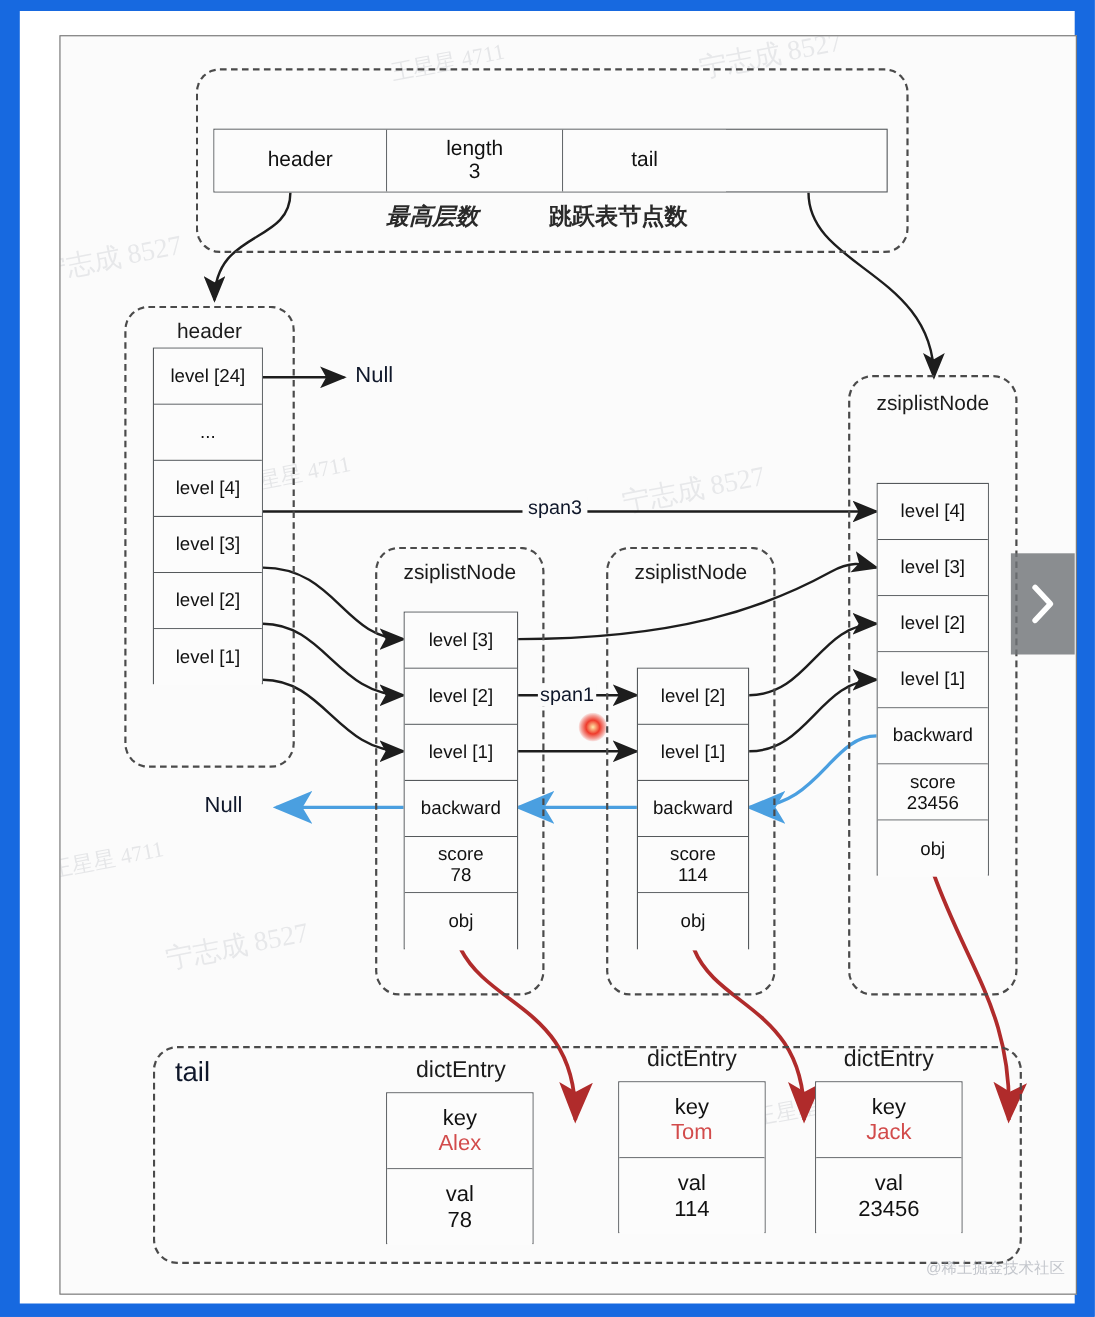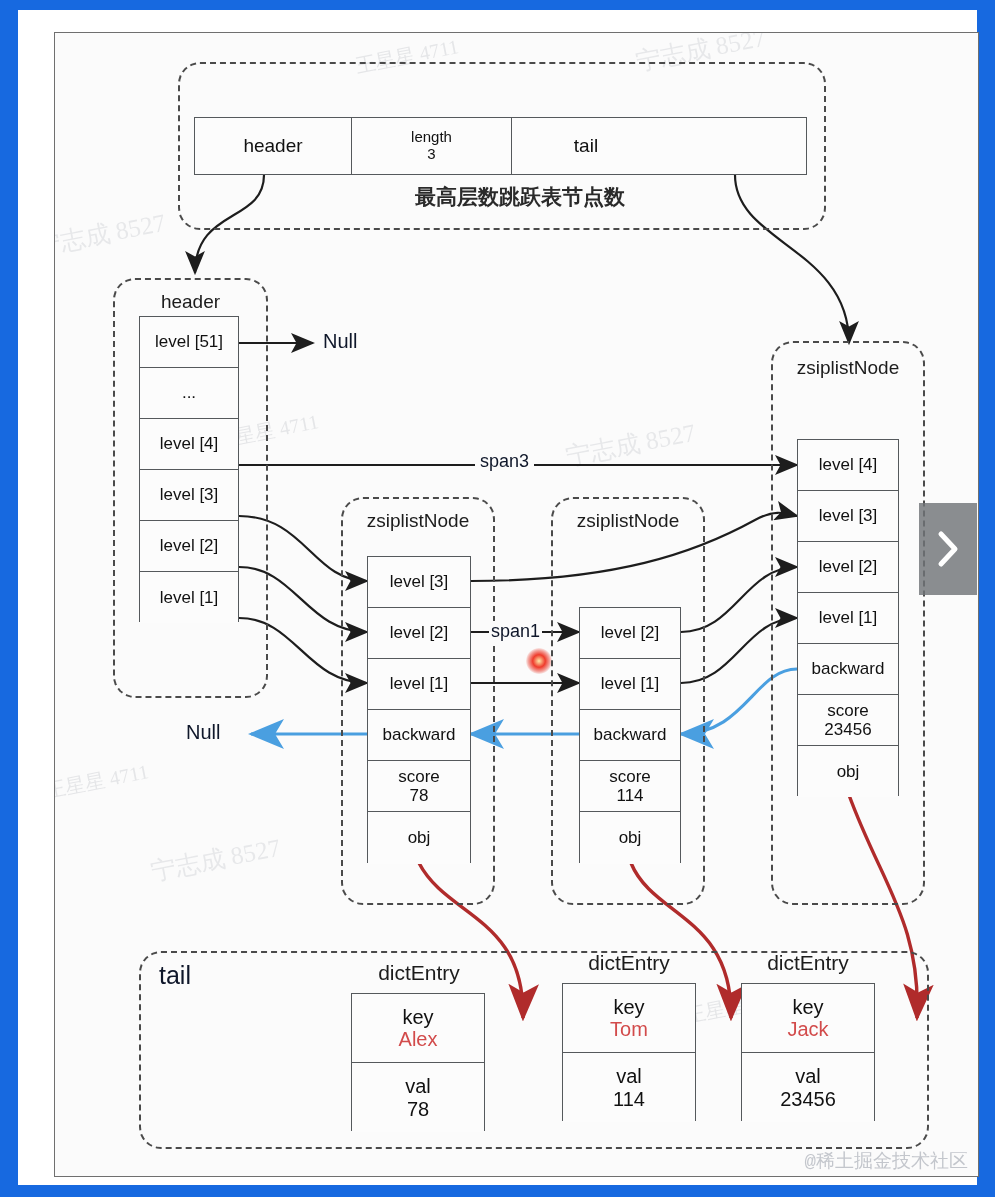--- a/index.html
+++ b/index.html
@@ -24,22 +24,22 @@
   .cell:last-child{border-bottom:none;}
   .lbl{position:absolute;color:#0f172a;white-space:nowrap;}
   .red{color:#d24b4b;}
   .cnlbl{position:absolute;color:#2a2a2a;white-space:nowrap;font-family:"DejaVu Sans",sans-serif;font-weight:700;}
   
   #nextbtn{position:absolute;right:0px;top:493px;width:58px;height:92px;background:rgba(112,116,120,.82);
            display:flex;align-items:center;justify-content:center;cursor:pointer;}
   
   #cursor{position:absolute;width:26px;height:26px;border-radius:50%;
           background:radial-gradient(circle,#ffe9a8 0%,#ef3b2c 34%,rgba(233,60,45,.45) 58%,rgba(233,60,45,0) 74%);}
-  #footwm{position:absolute;right:10px;bottom:2px;color:rgba(150,155,165,.55);font-size:19px;
-          font-family:Liberation Mono, monospace;white-space:nowrap;}
+  #footwm{position:absolute;right:10px;bottom:14px;color:rgba(150,155,165,.55);font-size:14px;
+          font-family:Liberation Sans, sans-serif;white-space:nowrap;}
 </style>
 </head>
 <body>
 
 <div id="root">
  <div id="page">
   <div id="canvas">
 
     <div class="wm b" style="left:-20px;top:185px;">宁志成 8527</div>
     <div class="wm" style="left:300px;top:10px;">王星星 4711</div>
@@ -103,35 +103,35 @@
         <path d="M794,762 C826,850 866,890 862,985" marker-end="url(#ared)"></path>
       </g>
     </svg>
 
     <div class="grp" style="left:123px;top:29px;width:648px;height:168px;"></div>
 
     <div class="box" style="left:139px;top:84px;width:613px;height:58px;display:flex;">
       <div class="cell" style="width:157px;border-bottom:none;border-right:1.5px solid #55595c;font-size:19px;">
         <span>header</span>
       </div>
-      <div class="cell" style="width:160px;border-bottom:none;border-right:1.5px solid #55595c;font-size:15px;">
+      <div class="cell" style="width:160px;border-bottom:none;border-right:1.5px solid #55595c;font-size:19px;">
         <span>length</span>
         <span>3</span>
       </div>
       <div class="cell" style="width:148px;border-bottom:none;font-size:19px;">
         <span>tail</span>
       </div>
     </div>
-    <div class="cnlbl" style="left:296px;top:150px;width:148px;text-align:right;font-size:21px;">最高层数</div>
+    <div class="cnlbl" style="left:296px;top:150px;width:148px;text-align:left;font-size:21px;font-style:italic;">最高层数</div>
     <div class="cnlbl" style="left:444px;top:150px;width:160px;font-size:21px;">跳跃表节点数</div>
 
     <div class="grp" style="left:58px;top:245px;width:155px;height:420px;"></div>
     <div class="grp-title" style="left:58px;top:258px;width:155px;font-size:19px;">header</div>
     <div class="box" style="left:84px;top:283px;width:100px;height:306px;">
-      <div class="cell" style="height:51px;font-size:17px;">level [51]</div>
+      <div class="cell" style="height:51px;font-size:17px;">level [24]</div>
       <div class="cell" style="height:51px;font-size:17px;">...</div>
       <div class="cell" style="height:51px;font-size:17px;">level [4]</div>
       <div class="cell" style="height:51px;font-size:17px;">level [3]</div>
       <div class="cell" style="height:51px;font-size:17px;">level [2]</div>
       <div class="cell" style="height:51px;font-size:17px;">level [1]</div>
     </div>
 
     <svg class="layer" viewBox="0 0 925 1145">
       <path d="M184,310 L258,310" fill="none" stroke="#1d1d1d" stroke-width="2.2" marker-end="url(#ablk)"></path>
     </svg>

